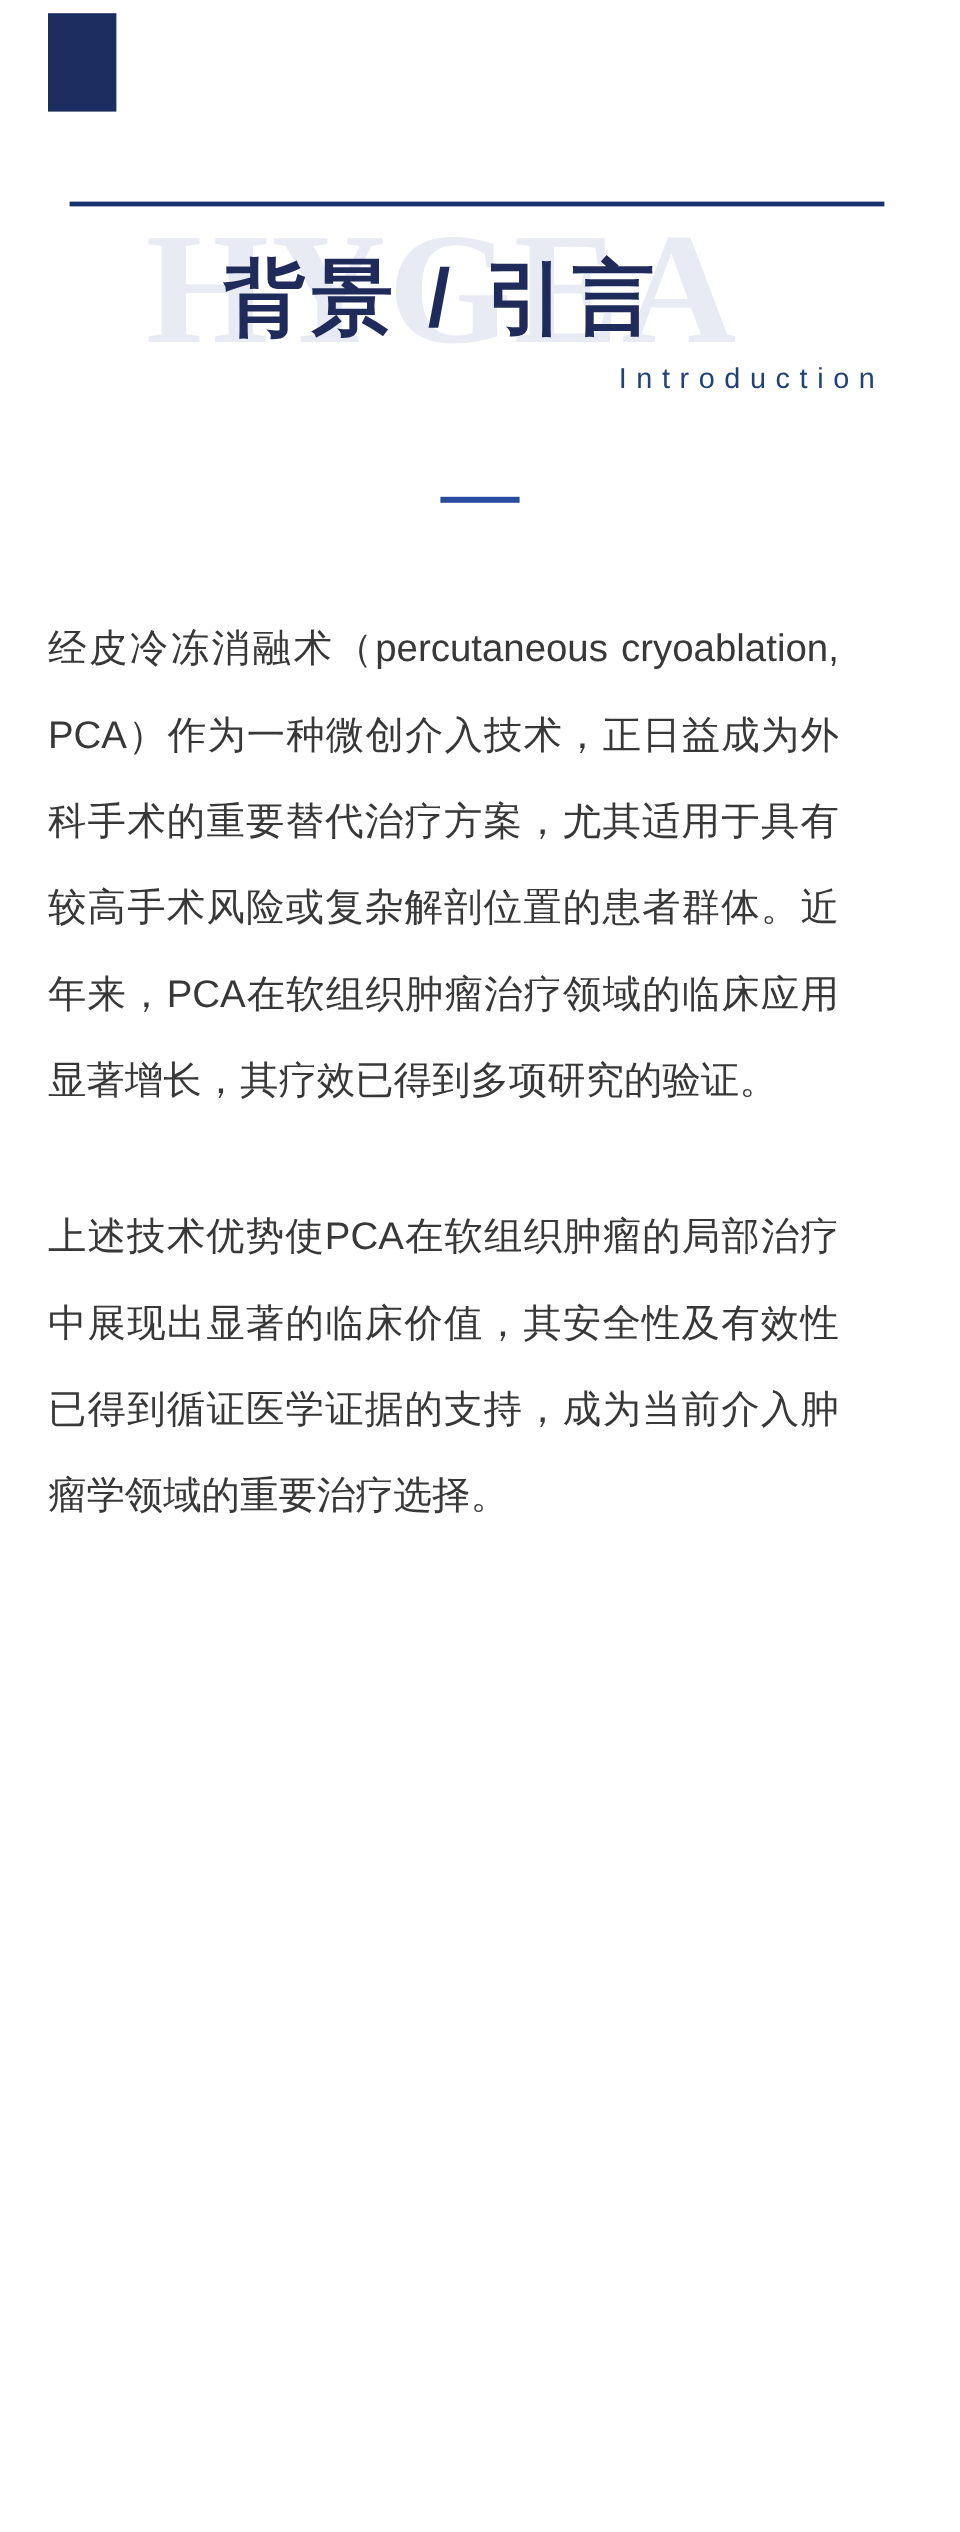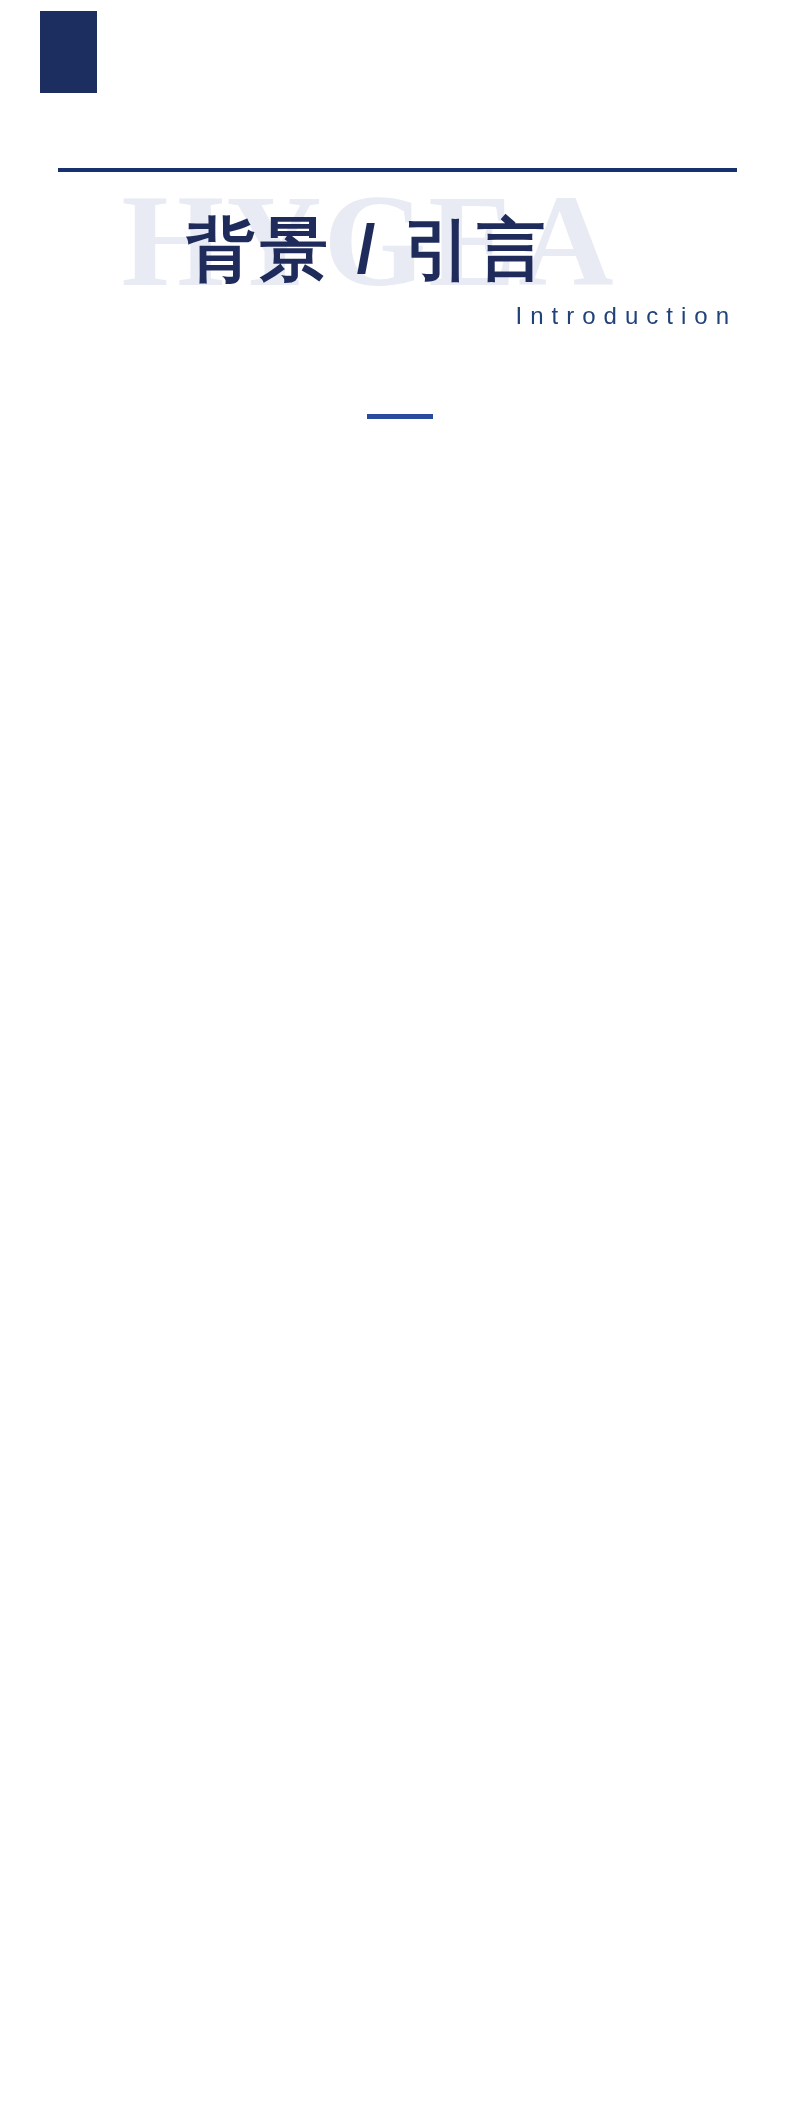--- a/index.html
+++ b/index.html
@@ -95,15 +95,17 @@
   <div class="top-rule"></div>
 
   <div class="header">
     <div class="watermark">HYGEA</div>
     <h1 class="page-title">背景 / 引言</h1>
     <div class="page-subtitle">Introduction</div>
     <div class="section-divider"></div>
   </div>
 
   <div class="article">
+    <p>经皮冷冻消融术（percutaneous cryoablation, PCA）作为一种微创介入技术，正日益成为外科手术的重要替代治疗方案，尤其适用于具有较高手术风险或复杂解剖位置的患者群体。近年来，PCA在软组织肿瘤治疗领域的临床应用显著增长，其疗效已得到多项研究的验证。</p>
+    <p>上述技术优势使PCA在软组织肿瘤的局部治疗中展现出显著的临床价值，其安全性及有效性已得到循证医学证据的支持，成为当前介入肿瘤学领域的重要治疗选择。</p>
   </div>
 
 </div>
 
 </body></html>

